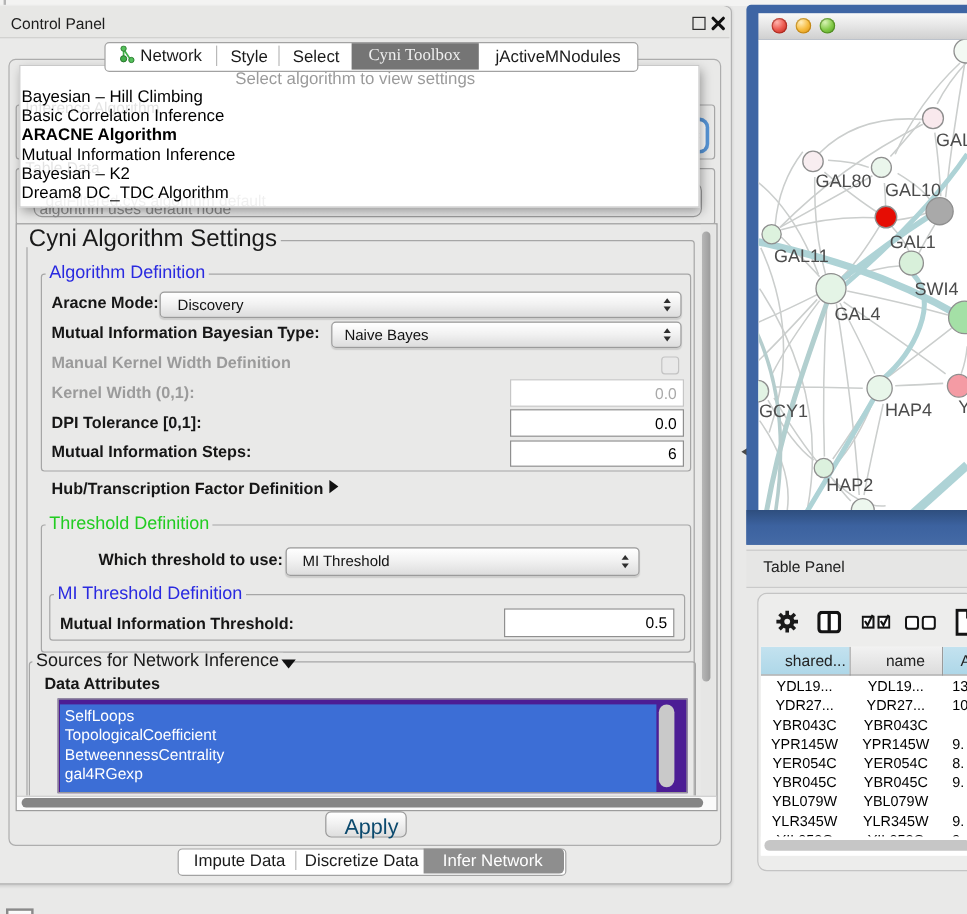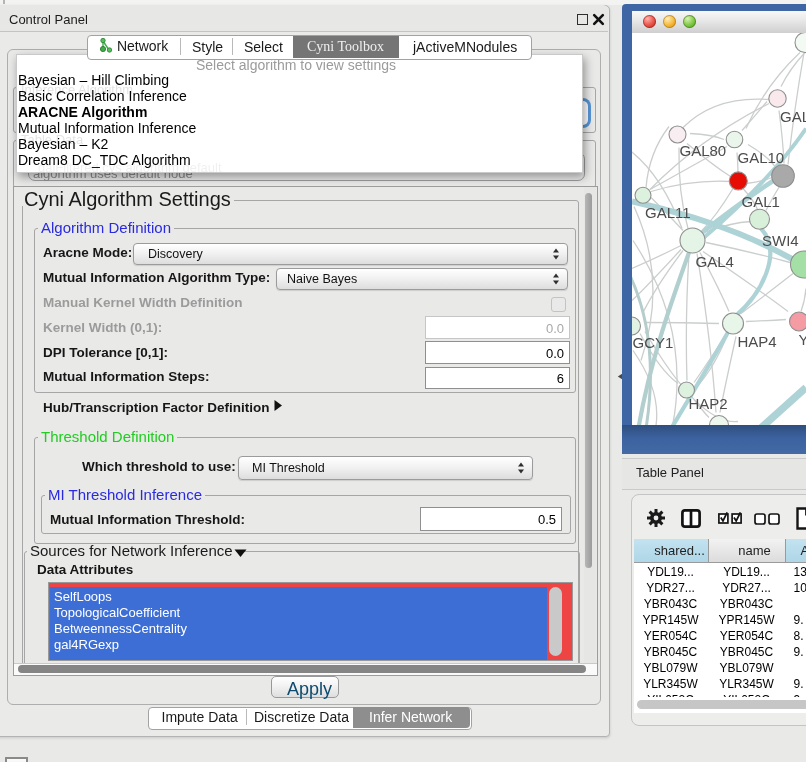--- a/index.html
+++ b/index.html
@@ -76,21 +76,21 @@
   <div class="gtit" style="left:7px;top:5px;font-size:20px;">Cyni Algorithm Settings</div>
 
   <div class="grp" style="left:20px;top:41px;width:540px;height:163px;"></div>
   <div class="gtit" style="left:24px;top:34px;color:#2a2ae0;">Algorithm Definition</div>
 
   <div class="lbl" style="left:29px;top:58px;">Aracne Mode:</div>
   <div class="combo" style="left:119px;top:55.5px;width:433px;height:20.5px;">
         <span class="ct">Discovery</span>
         <span class="arr"></span>
       </div>
-  <div class="lbl" style="left:29px;top:83px;">Mutual Information Algorithm Type:</div>
+  <div class="lbl" style="left:29px;top:83px;">Mutual Information Bayesian Type:</div>
   <div class="combo" style="left:262px;top:80.5px;width:290px;height:20.5px;">
         <span class="ct" style="left:10px;">Naive Bayes</span>
         <span class="arr"></span>
       </div>
   <div class="lbl" style="left:29px;top:108px;color:#9b9b9b;">Manual Kernel Width Definition</div>
   <div class="a" style="left:537px;top:110px;width:13px;height:13px;border-radius:3px;background:#e9e9e9;border:1px solid #c3c3c3;"></div>
   <div class="lbl" style="left:29px;top:133px;color:#9b9b9b;">Kernel Width (0,1):</div>
   <div class="tf" style="left:411px;top:129px;width:143px;height:21px;border-color:#c6c6c6;">
         <span style="color:#a9a9a9;">0.0</span>
       </div>
@@ -109,33 +109,33 @@
       </svg>
 
   <div class="grp" style="left:20px;top:250px;width:540px;height:105px;"></div>
   <div class="gtit" style="left:24px;top:243px;color:#22cc22;">Threshold Definition</div>
   <div class="lbl" style="left:68px;top:272px;">Which threshold to use:</div>
   <div class="combo" style="left:224px;top:269px;width:293px;height:22px;">
         <span class="ct" style="left:13px;">MI Threshold</span>
         <span class="arr"></span>
       </div>
   <div class="grp" style="left:27px;top:308px;width:528px;height:37px;"></div>
-  <div class="gtit" style="left:31px;top:301px;color:#2a2ae0;">MI Threshold Inference</div>
+  <div class="gtit" style="left:31px;top:301px;color:#2a2ae0;">MI Threshold Definition</div>
   <div class="lbl" style="left:36px;top:325px;">Mutual Information Threshold:</div>
   <div class="tf" style="left:406px;top:320px;width:140px;height:22px;">
         <span>0.5</span>
       </div>
 
   <div class="grp" style="left:10px;top:364px;width:554px;height:130px;"></div>
   <div class="gtit" style="left:13px;top:357px;">Sources for Network Inference</div>
   <svg class="a" style="left:220px;top:361px;" width="13" height="10" viewBox="0 0 13 10">
         <path d="M0.5 1.5 L12.5 1.5 L6.5 9 Z" fill="#111"></path>
       </svg>
   <div class="lbl" style="left:23px;top:375px;">Data Attributes</div>
-  <div class="a" style="left:34px;top:395px;width:523px;height:77px;background:#ef4444;border:1px solid #999;overflow:hidden;">
+  <div class="a" style="left:34px;top:395px;width:523px;height:77px;background:#4c1d95;border:1px solid #999;overflow:hidden;">
     <div class="a" style="left:1px;top:4px;width:496.5px;height:80px;background:#3c6ed6;"></div>
     <div class="a" style="left:5px;top:6px;font-size:13px;color:#fff;">SelfLoops</div>
     <div class="a" style="left:5px;top:22px;font-size:13px;color:#fff;">TopologicalCoefficient</div>
     <div class="a" style="left:5px;top:38px;font-size:13px;color:#fff;">BetweennessCentrality</div>
     <div class="a" style="left:5px;top:54px;font-size:13px;color:#fff;">gal4RGexp</div>
     <div class="a" style="left:500px;top:4px;width:13px;height:69px;background:#c9c9c9;border-radius:6.5px;"></div>
   </div>
   </div>
 
   <div class="a" style="left:569.5px;top:0px;width:12px;height:476px;background:#e6e6e5;"></div>

